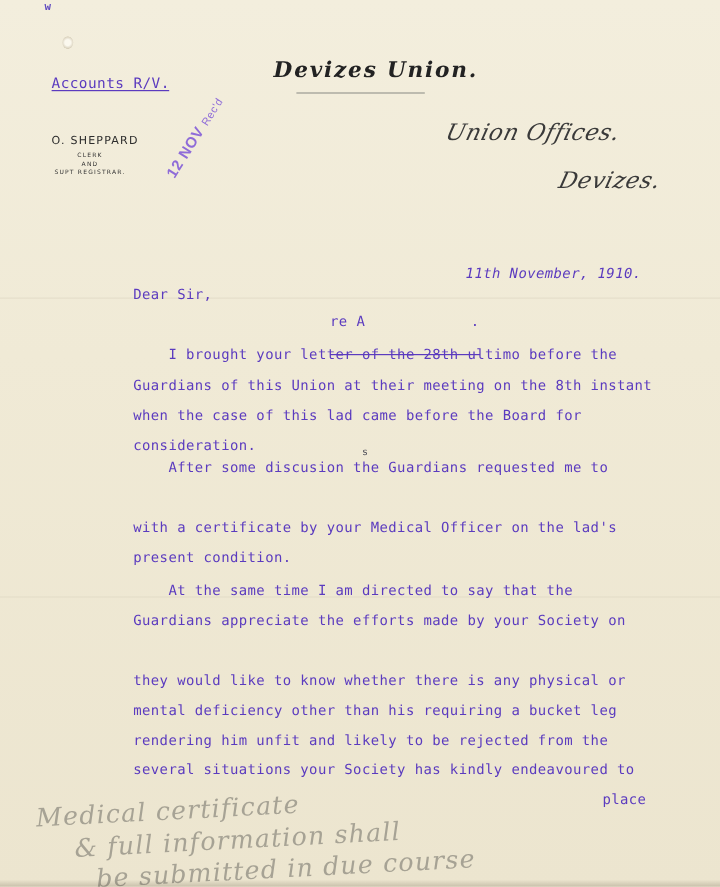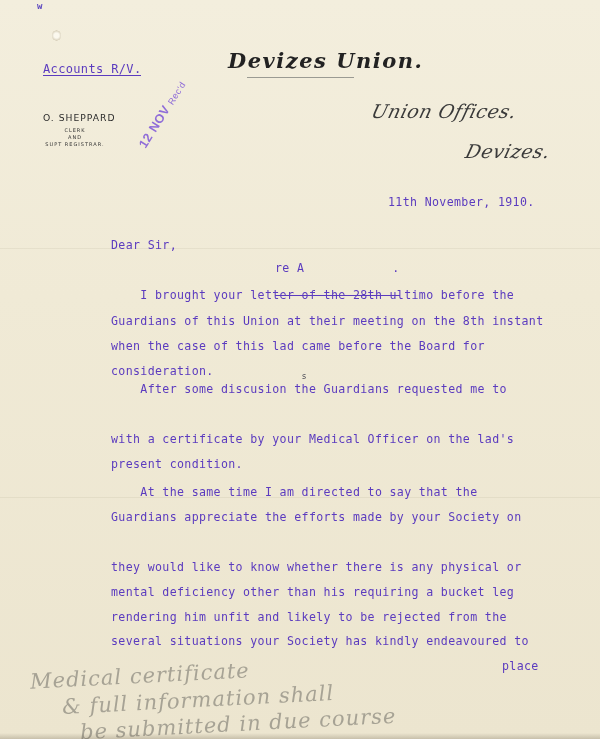--- a/index.html
+++ b/index.html
@@ -40,21 +40,21 @@
       border-radius: 50%;
       background: radial-gradient(circle, #fbf8ee 35%, #d8d0bb 70%, rgba(0,0,0,0) 75%);
     }
     .accounts {
       left: 43px; top: 63px; font-size: 12px;
       border-bottom: 1.5px solid #5b3bbf; padding-bottom: 0;
     }
     .masthead {
       position: absolute; left: 228px; top: 48px;
       font-family: "DejaVu Serif", "Liberation Serif", serif;
-      font-weight: bold; font-size: 21px; color: #222;
+      font-weight: bold; font-size: 18px; color: #222;
       letter-spacing: 1.5px;
       font-style: italic;
     }
     .masthead-rule {
       position: absolute; left: 247px; top: 77px; width: 107px; height: 1px;
       border-top: 1px solid #9a9a92;
     }
     .clerk-name {
       position: absolute; left: 43px; top: 112px;
       font-family: "DejaVu Sans", "Liberation Sans", sans-serif;
@@ -76,21 +76,21 @@
     .stamp small { font-size: 9px; font-weight: normal; }
     .script {
       position: absolute;
       font-family: "DejaVu Serif", "Liberation Serif", serif;
       font-style: italic; color: #3a3a3a;
       font-size: 19px; letter-spacing: 0.5px;
       transform: skewX(-14deg);
     }
     .addr1 { left: 372px; top: 100px; }
     .addr2 { left: 466px; top: 140px; }
-    .date { left: 388px; top: 197px; }
+    .date { left: 388px; top: 223px; font-style: italic; }
     .salutation { left: 111px; top: 240px; }
     .re-line {
       left: 275px; top: 263px;
       border-bottom: 1.5px solid #5b3bbf; padding-bottom: 20px;
     }
     .pencil {
       position: absolute;
       font-family: "DejaVu Serif", "Liberation Serif", serif;
       font-style: italic; color: rgba(110,108,100,0.55);
       font-size: 21px; letter-spacing: 1px;

